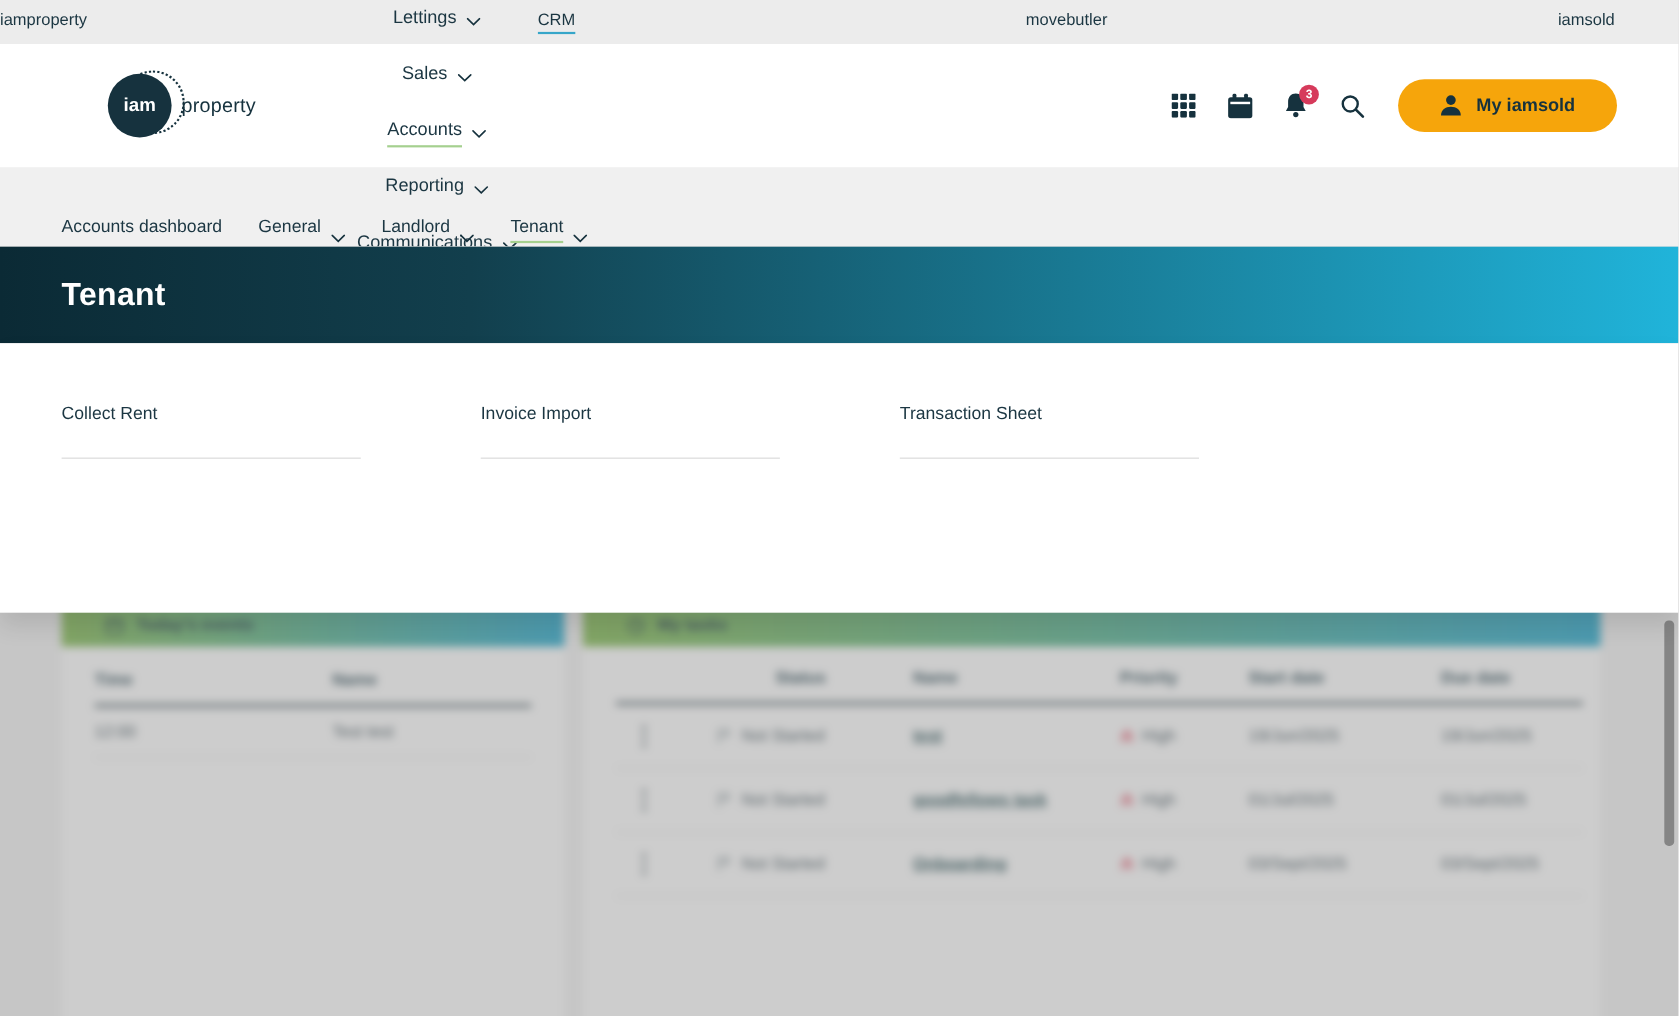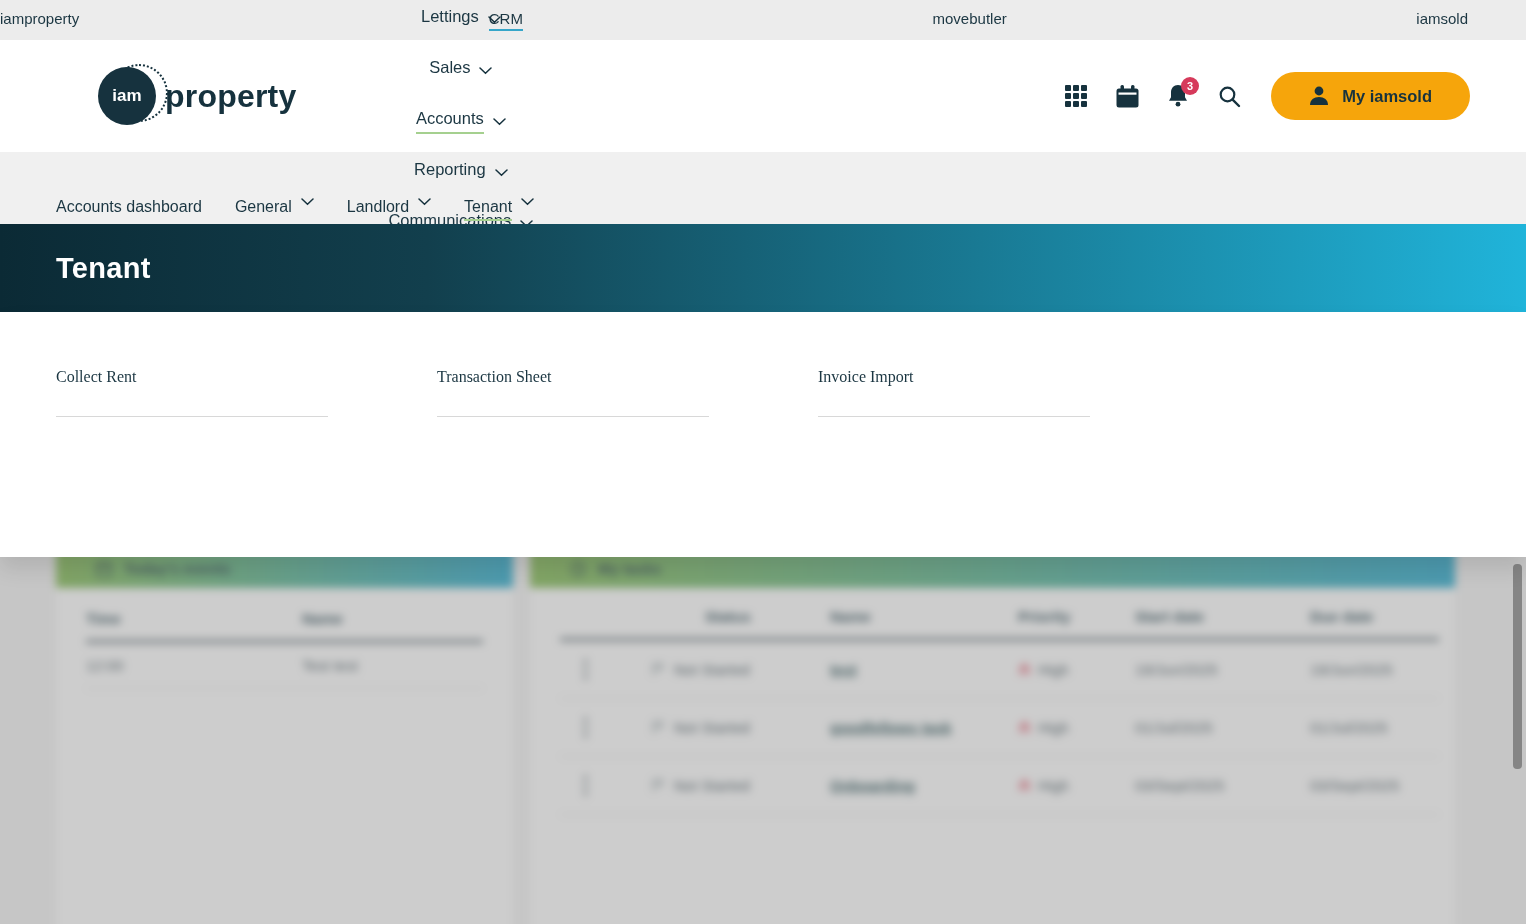--- a/index.html
+++ b/index.html
@@ -14,41 +14,41 @@
   .utility-link.active { border-bottom-color:#36a6c9; }
 
   
   .main-header { height:112px; background:#fff; display:flex; align-items:center; }
   .logo { margin-left:98px; position:relative; display:flex; align-items:center; gap:9px; cursor:pointer; }
   .logo-ring { position:absolute; left:12px; top:-3px; width:58px; height:58px;
                border:2px dotted #16323e; border-radius:50%; }
   .logo-circle { position:relative; width:58px; height:58px; border-radius:50%; background:#16323e;
                  color:#fff; display:flex; align-items:center; justify-content:center;
                  font-weight:bold; font-size:17px; z-index:1; }
-  .logo-word { font-size:32px; font-weight:bold; color:#16323e; letter-spacing:0.2px;text-align:center; }
+  .logo-word { font-size:18px; font-weight:normal; color:#16323e; letter-spacing:0.2px;text-align:center; }
 
   .main-nav { display:flex; gap:26px; margin-left:92px; align-items:center;flex-direction:column; }
   .nav-item { display:flex; align-items:center; gap:9px; font-size:16.5px; cursor:pointer; }
   .nav-item .lbl { padding-bottom:4px; border-bottom:2px solid transparent; }
   .nav-item.active .lbl { border-bottom-color:#a5d08f; }
 
   .header-icons { display:flex; align-items:center; gap:27px; margin-left:auto; }
   .hicon { position:relative; width:24px; height:24px; display:flex; align-items:center;
            justify-content:center; cursor:pointer; }
   .badge { position:absolute; top:-7px; right:-9px; min-width:18px; height:18px; border-radius:9px;
            background:#d63a5b; color:#fff; font-size:11px; font-weight:bold;
            display:flex; align-items:center; justify-content:center; }
   .account-btn { margin:0 56px 0 30px; height:48px; border-radius:24px; background:#f6a50b;
                  display:flex; align-items:center; gap:13px; padding:0 38px;
                  font-size:16.5px; font-weight:bold; color:#16323e; cursor:pointer; border:none; }
 
   
   .sub-nav { height:72px; background:#f0f0f0; display:flex; align-items:center; gap:33px;
              padding-left:56px; }
-  .sub-item { display:flex; align-items:flex-start; gap:9px; font-size:16px; cursor:pointer;margin-top:42px; }
+  .sub-item { display:flex; align-items:flex-end; gap:9px; font-size:16px; cursor:pointer;margin-top:42px; }
   .sub-item .lbl { padding-bottom:3px; border-bottom:2px solid transparent; }
   .sub-item.active .lbl { border-bottom-color:#a5d08f; }
 
   
   .content-region { position:relative; height:716px; overflow:hidden; background:#ededed; }
 
   .dashboard-content { position:absolute; left:-10px; top:-10px; right:-10px; bottom:-10px;
                        background:#f3f3f3; filter:blur(4px); }
   .card { position:absolute; background:#fff; }
   .card-events { left:66px; top:335px; width:457px; height:401px; }
@@ -93,21 +93,21 @@
   
   .banner { position:absolute; top:0; left:0; right:0; height:88px; z-index:3;
             background:linear-gradient(90deg,#0b2a35 0%, #123f4d 28%, #20b4da 100%);
             display:flex; align-items:center; padding-left:56px; }
   .banner-title { font-size:29px; font-weight:bold; color:#fff; letter-spacing:0.3px; }
 
   .menu-panel { position:absolute; top:88px; left:0; right:0; height:245px; background:#fff;
                 z-index:3; box-shadow:0 12px 20px rgba(0,0,0,0.10); }
   .menu-grid { display:grid; grid-template-columns:272px 272px 272px; column-gap:109px;
                padding:56px 0 0 56px; }
-  .menu-item { font-size:16px; color:#1b3642; margin-bottom:29px; cursor:pointer;font-family:Liberation Serif, serif; }
+  .menu-item { font-size:16px; color:#1b3642; margin-bottom:29px; cursor:pointer; }
   .menu-item .mi-label { display:inline-block; padding-bottom:4px; border-bottom:2px solid transparent; }
   .menu-item.highlighted .mi-label { border-bottom-color:#a5d08f; }
   .menu-item .divider { margin-top:24px; border-bottom:1px solid #d8d8d8; }
 
   svg { display:block; }
 </style>
 </head>
 <body>
 
 <div class="utility-bar">
@@ -371,23 +371,23 @@
     <span class="banner-title">Tenant</span>
   </div>
 
   <div class="menu-panel">
     <div class="menu-grid">
       <div class="menu-item">
         <span class="mi-label">Collect Rent</span>
         <div class="divider"></div>
       </div>
       <div class="menu-item">
+        <span class="mi-label">Invoice Import</span>
+        <div class="divider"></div>
+      </div>
+      <div class="menu-item">
         <span class="mi-label">Transaction Sheet</span>
         <div class="divider"></div>
       </div>
-      <div class="menu-item">
-        <span class="mi-label">Invoice Import</span>
-        <div class="divider"></div>
-      </div>
     </div>
   </div>
 
 </div>
 
 </body></html>

